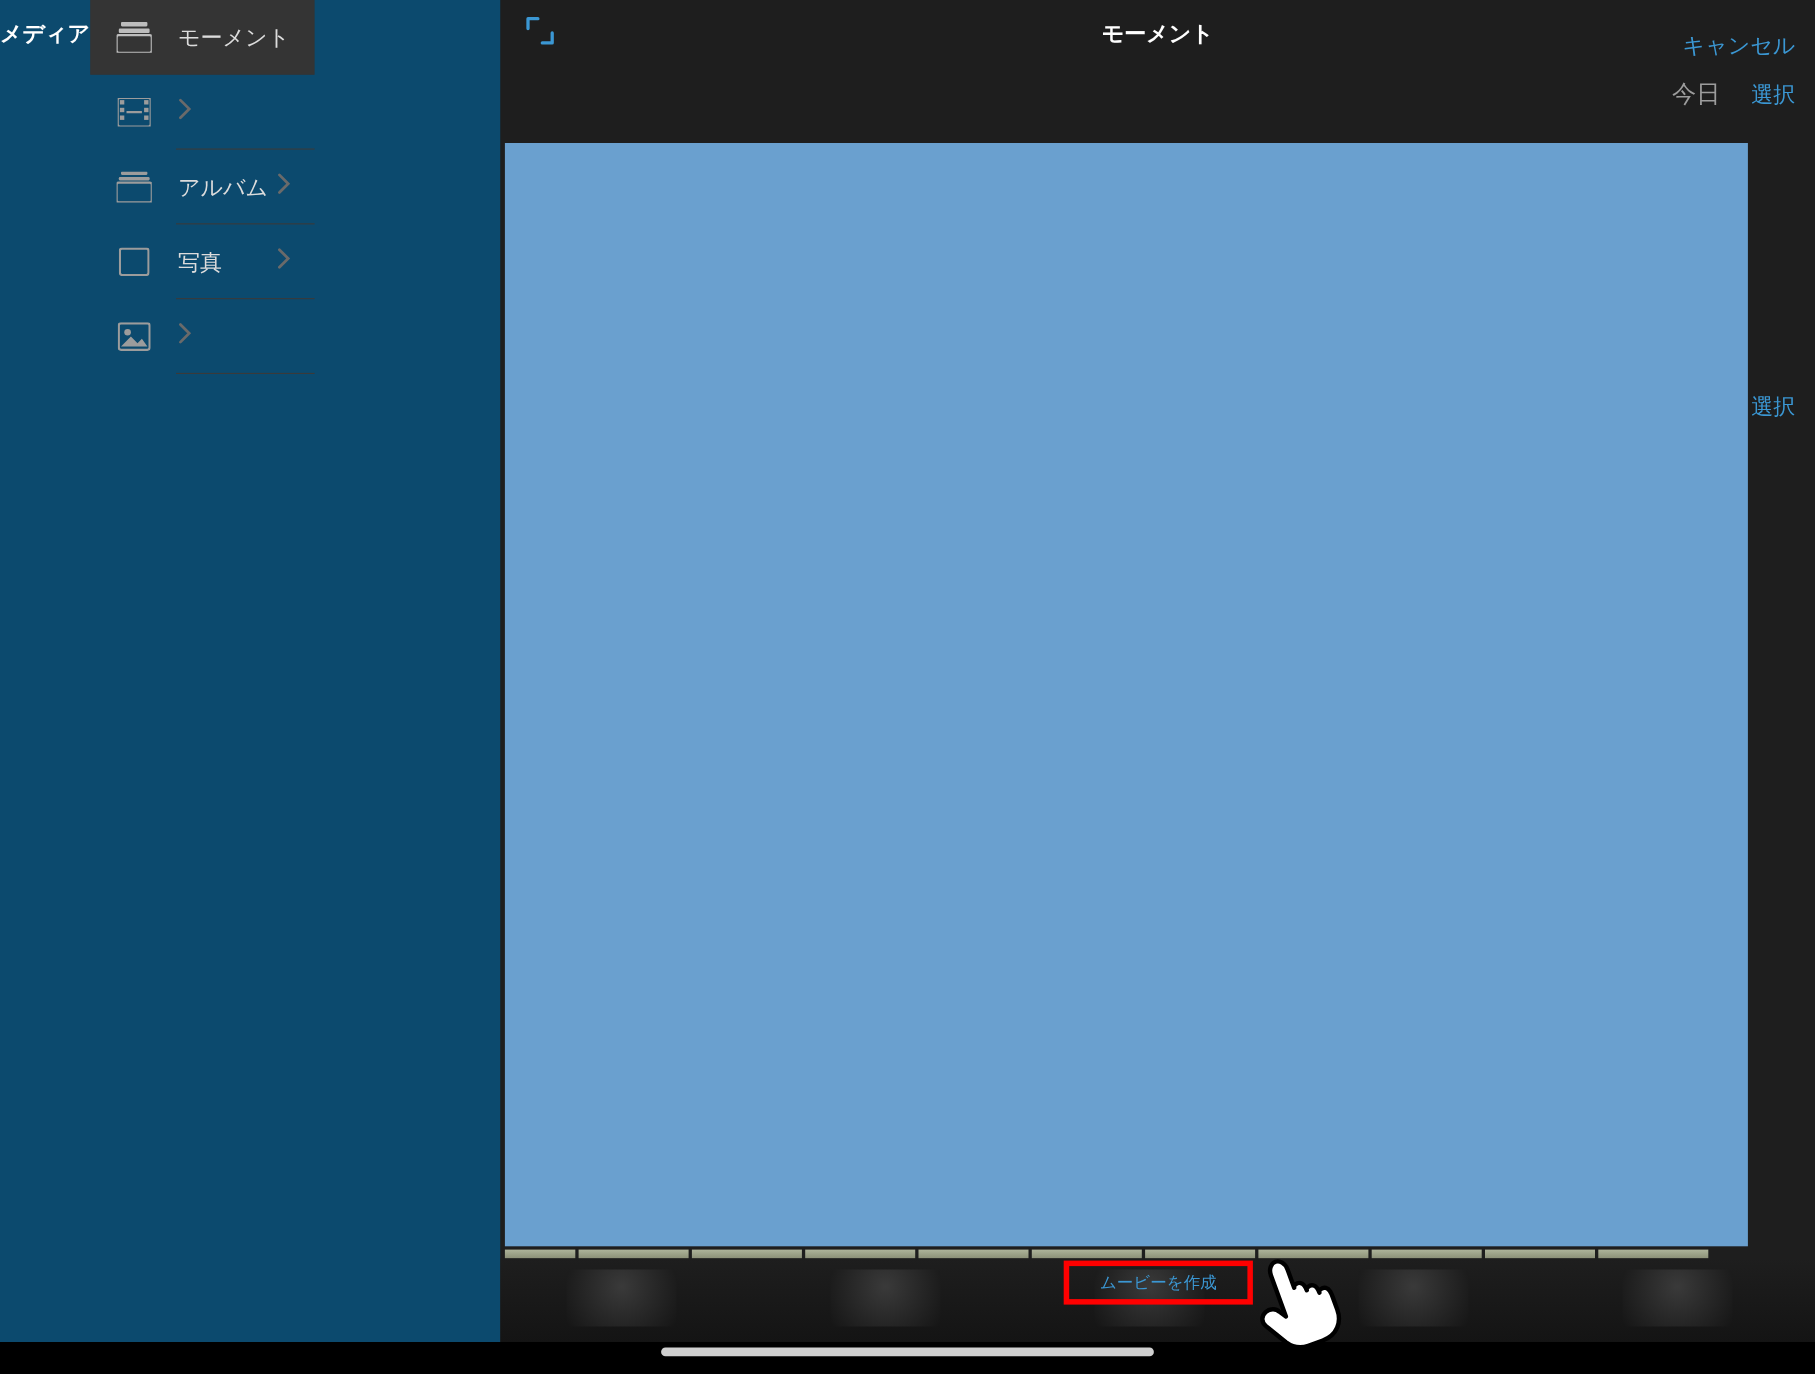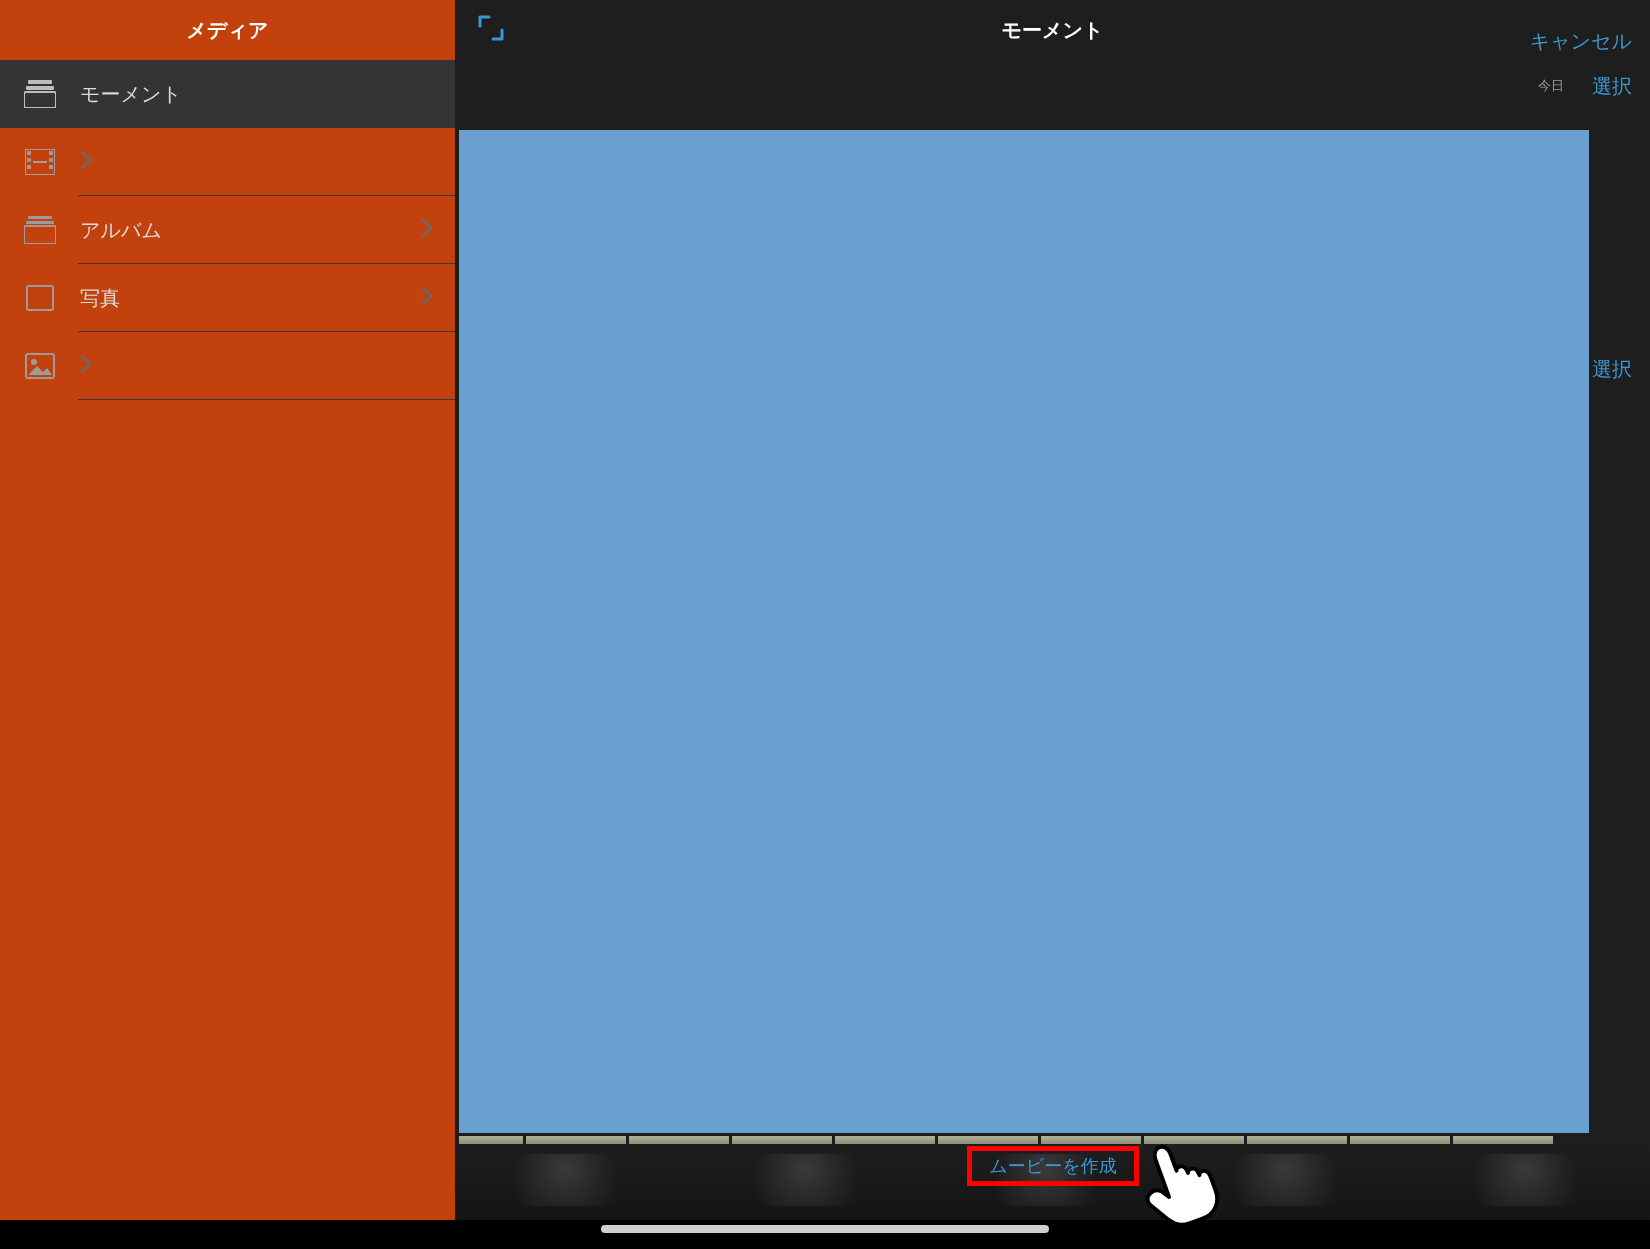--- a/index.html
+++ b/index.html
@@ -36,23 +36,23 @@
     transform: translateX(-50%);
     width: 448px;
     height: 8px;
     background: #cfcfcf;
     border-radius: 5px;
   }
 
   
   .sidebar {
     width: 455px;
-    background: #c2410c;
-    display: flex;
-    flex-direction: column;
+    background: #0c4a6e;
+    display: flex;
+    flex-direction: row;
   }
   .sidebar-header {
     height: 60px;
     display: flex;
     align-items: center;
     justify-content: center;
     color: #fff;
     font-size: 20px;
     font-weight: 600;
   }
@@ -138,21 +138,21 @@
   .sub-header {
     height: 52px;
     display: flex;
     align-items: center;
     justify-content: flex-end;
     gap: 28px;
     padding-right: 18px;
   }
   .sub-header .today {
     color: #9c9c9c;
-    font-size: 13px;
+    font-size: 22px;
   }
   .sub-header .select {
     color: #3b97d3;
     font-size: 20px;
     cursor: pointer;
   }
 
   .content-area {
     flex: 1;
     position: relative;
@@ -222,21 +222,21 @@
     height: 40px;
     border: 5px solid #ff0000;
     display: flex;
     align-items: center;
     justify-content: center;
     cursor: pointer;
     z-index: 5;
   }
   .create-btn {
     color: #3b97d3;
-    font-size: 18px;
+    font-size: 15px;
     white-space: nowrap;
   }
 
   .hand-cursor {
     position: absolute;
     left: 670px;
     top: -10px;
     width: 100px;
     height: 100px;
     z-index: 6;

